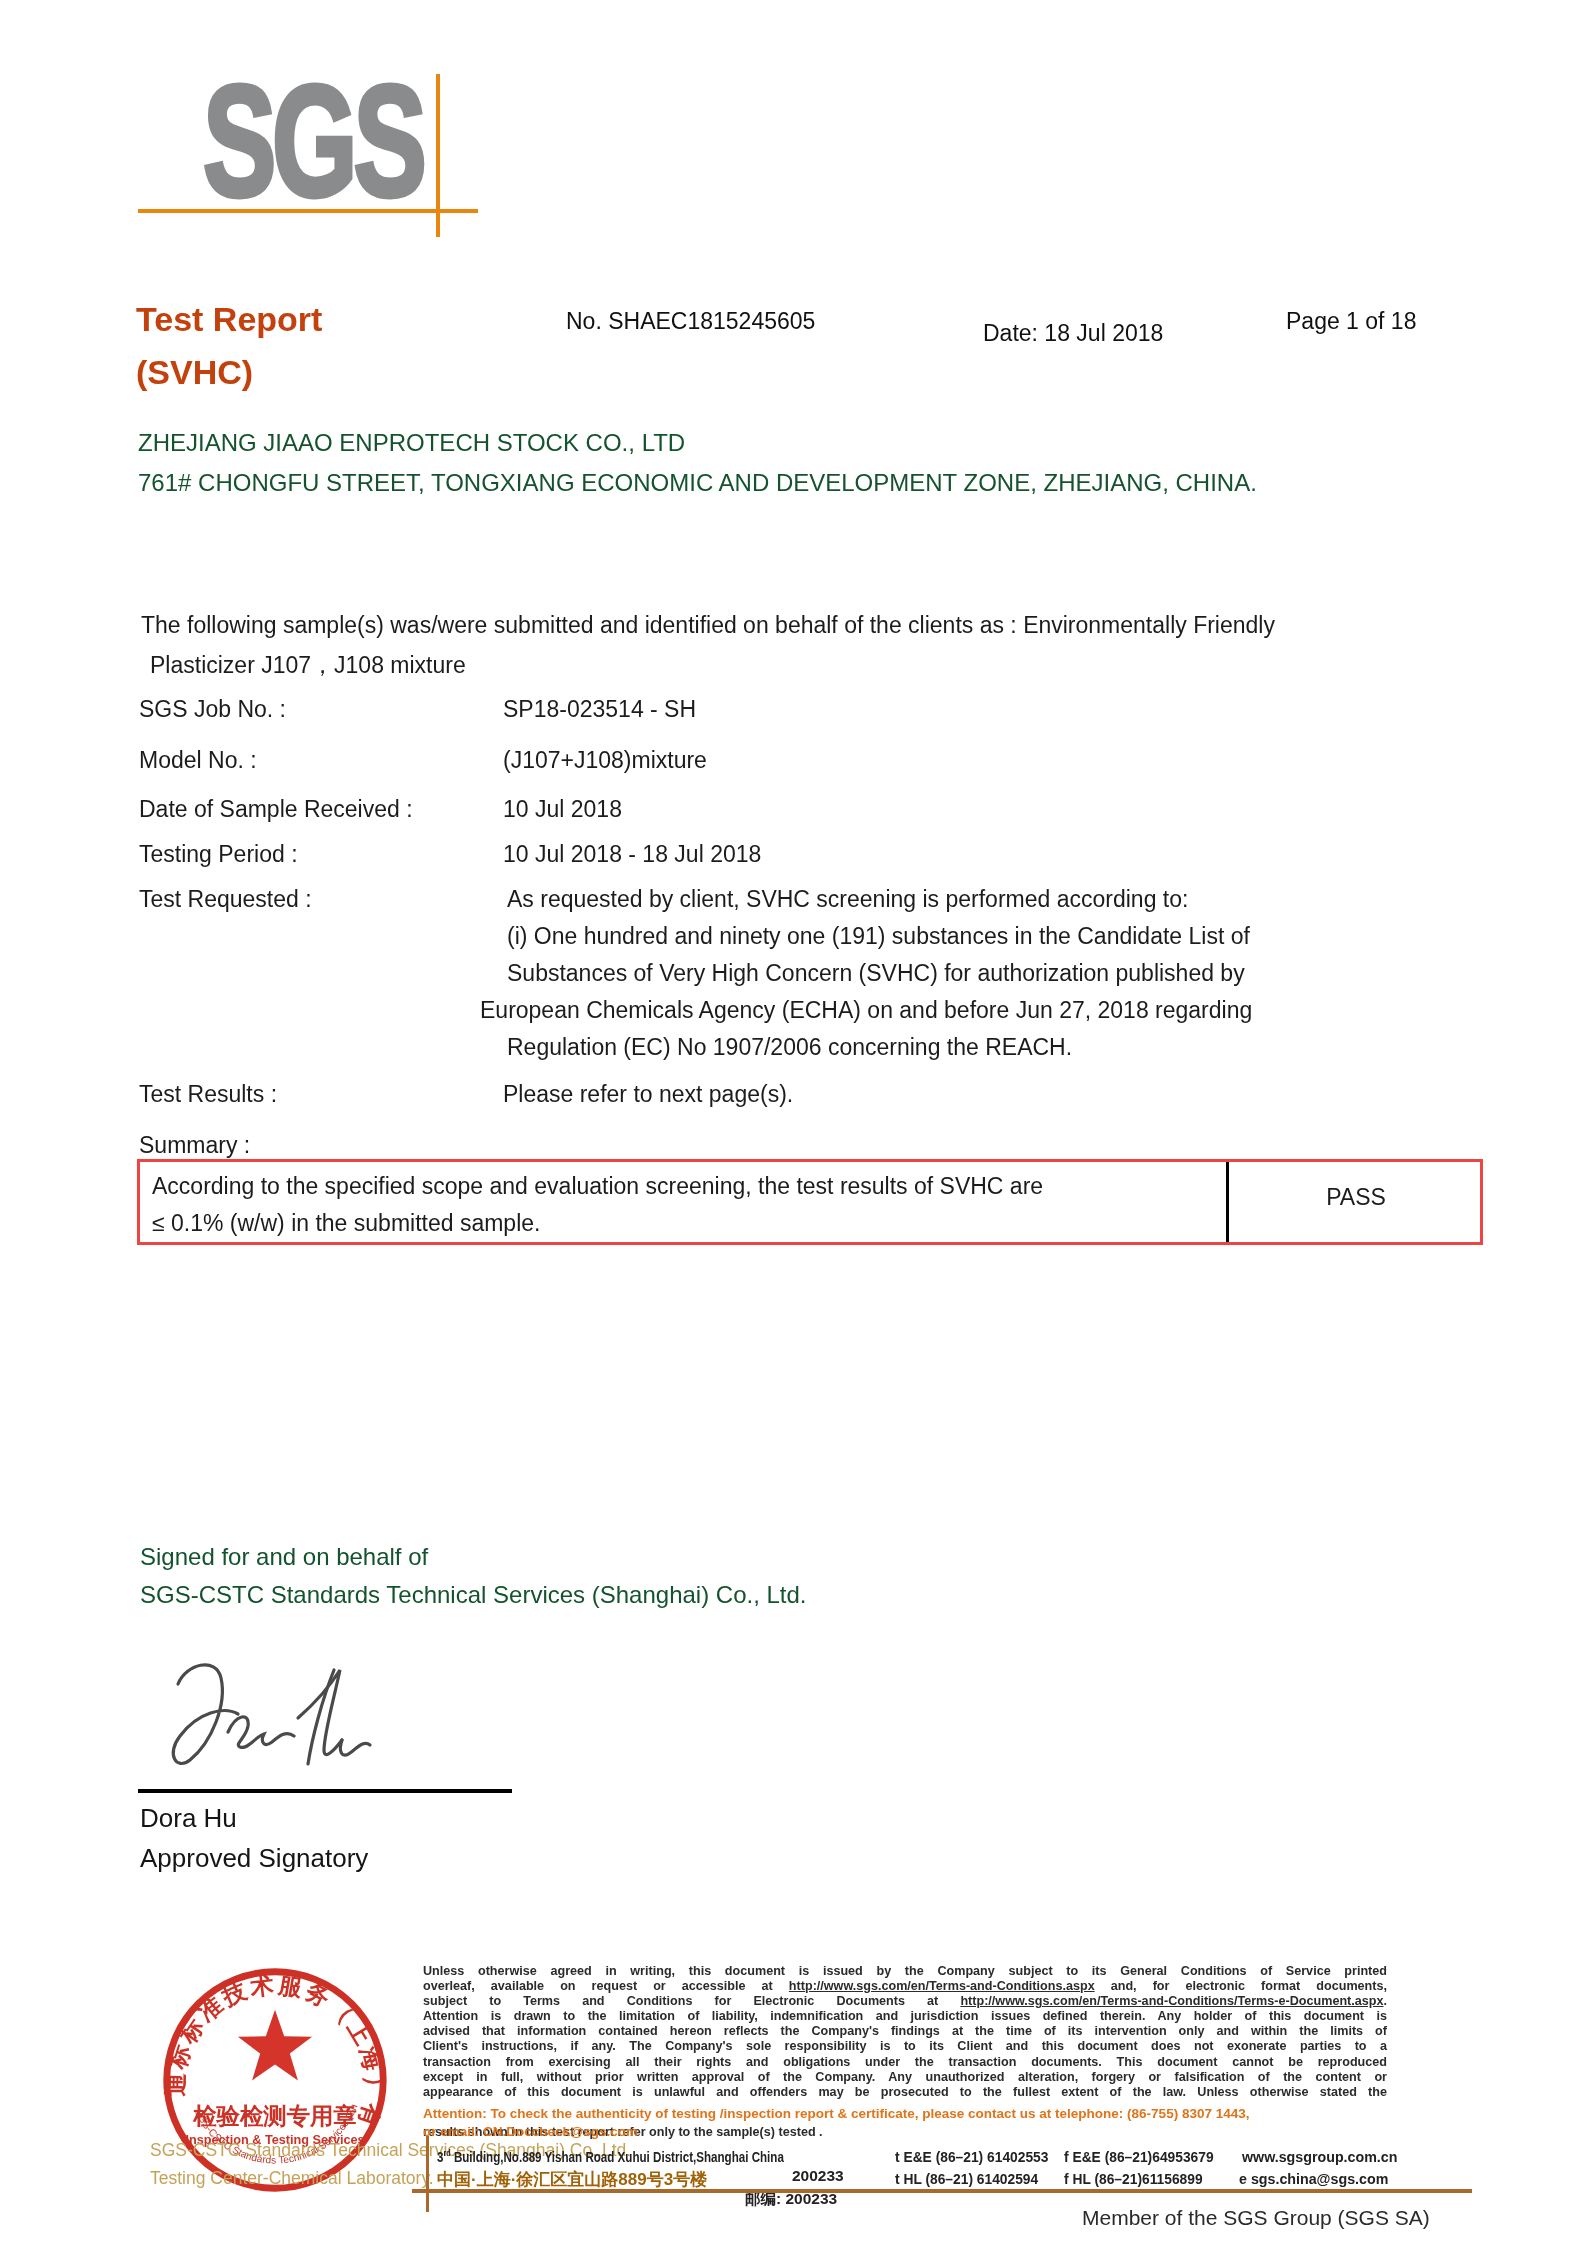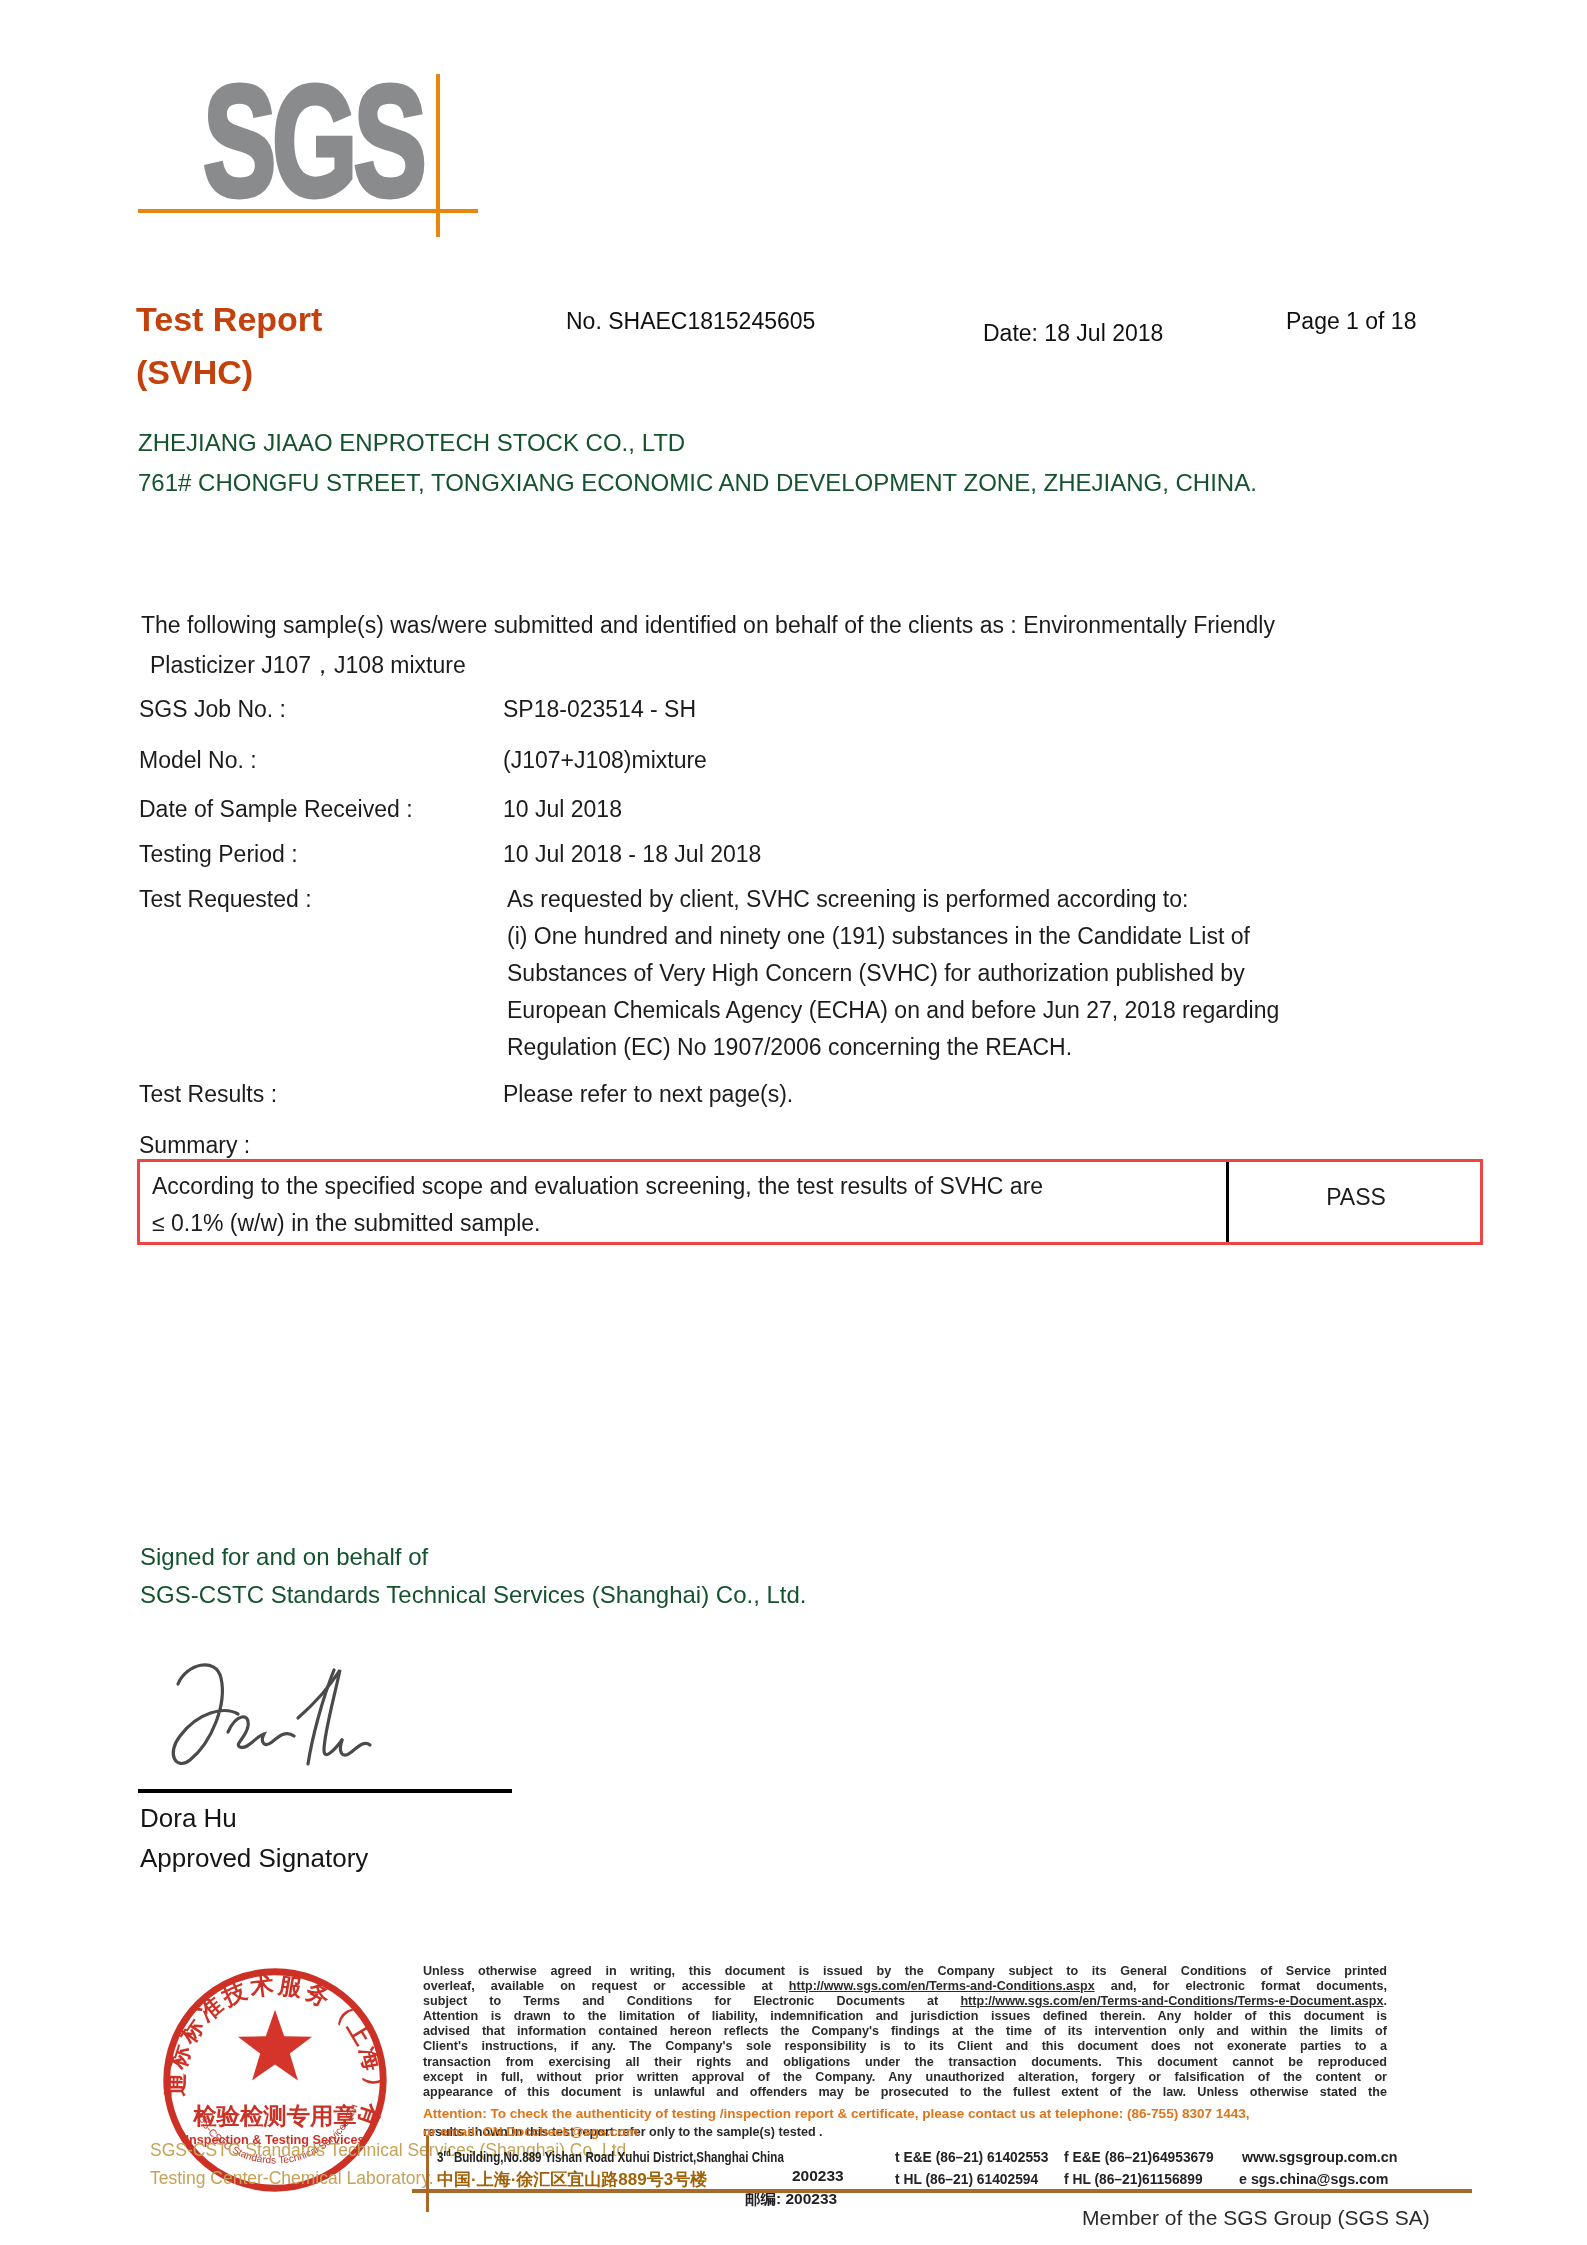--- a/index.html
+++ b/index.html
@@ -70,21 +70,21 @@
   <div class="abs body-txt" style="left:139px;top:796px;">Date of Sample Received :</div>
   <div class="abs body-txt" style="left:503px;top:796px;">10 Jul 2018</div>
 
   <div class="abs body-txt" style="left:139px;top:841px;">Testing Period :</div>
   <div class="abs body-txt" style="left:503px;top:841px;">10 Jul 2018 - 18 Jul 2018</div>
 
   <div class="abs body-txt" style="left:139px;top:886px;">Test Requested :</div>
   <div class="abs body-txt" style="left:507px;top:886px;">As requested by client, SVHC screening is performed according to:</div>
   <div class="abs body-txt" style="left:507px;top:923px;">(i) One hundred and ninety one (191) substances in the Candidate List of</div>
   <div class="abs body-txt" style="left:507px;top:960px;">Substances of Very High Concern (SVHC) for authorization published by</div>
-  <div class="abs body-txt" style="left:507px;top:997px;">European Chemicals Agency (ECHA) on and before Jun 27, 2018 regarding</div>
+  <div class="abs body-txt" style="left:480px;top:997px;">European Chemicals Agency (ECHA) on and before Jun 27, 2018 regarding</div>
   <div class="abs body-txt" style="left:507px;top:1034px;">Regulation (EC) No 1907/2006 concerning the REACH.</div>
 
   <div class="abs body-txt" style="left:139px;top:1081px;">Test Results :</div>
   <div class="abs body-txt" style="left:503px;top:1081px;">Please refer to next page(s).</div>
 
   <div class="abs body-txt" style="left:139px;top:1132px;">Summary :</div>
   <div class="sum-box" style="left:137px;top:1159px;width:1346px;height:86px;">
     <div class="sum-div" style="left:1086px;"></div>
     <div class="abs body-txt" style="left:12px;top:11px;">According to the specified scope and evaluation screening, the test results of SVHC are</div>
     <div class="abs body-txt" style="left:12px;top:48px;">≤ 0.1% (w/w) in the submitted sample.</div>

